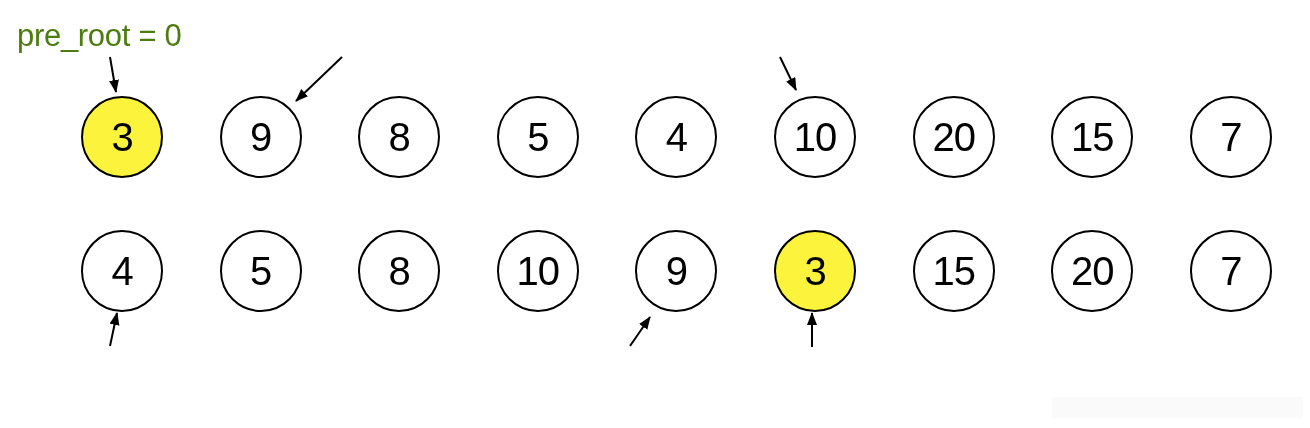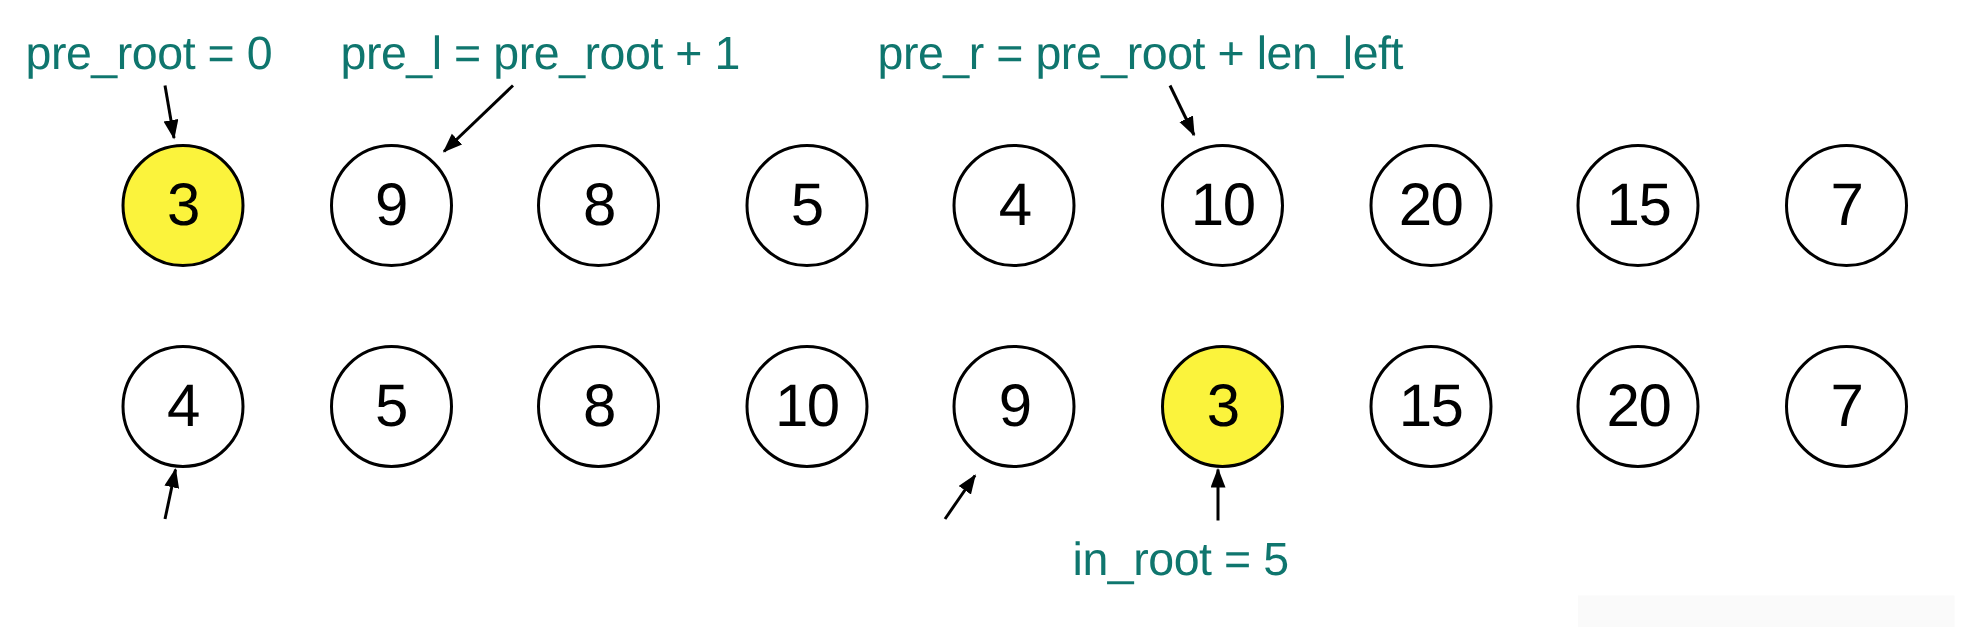--- a/index.html
+++ b/index.html
@@ -20,21 +20,21 @@
     left: 0;
     top: 0;
     width: 1310px;
     height: 428px;
     pointer-events: none;
   }
   .label {
     position: absolute;
     font-size: 31px;
     line-height: 34px;
-    color: #0f766e;
+    color: #4d7c0f;
     white-space: nowrap;
     letter-spacing: -0.3px;
   }
   #lbl-pre-root { left: 17px;  top: 19px; }
   #lbl-pre-l    { left: 227px; top: 19px; }
   #lbl-pre-r    { left: 585px; top: 19px; }
   #lbl-in-l     { left: 40px;  top: 356px; }
   #lbl-in-r     { left: 502px; top: 356px; }
   #lbl-in-root  { left: 715px; top: 356px; }
   .circle {
@@ -75,23 +75,20 @@
     </defs>
     <line x1="110" y1="57" x2="116" y2="92" stroke="#000" stroke-width="2" marker-end="url(#arrowhead)"></line>
     <line x1="342" y1="57" x2="296" y2="101" stroke="#000" stroke-width="2" marker-end="url(#arrowhead)"></line>
     <line x1="780" y1="57" x2="796" y2="90" stroke="#000" stroke-width="2" marker-end="url(#arrowhead)"></line>
     <line x1="110" y1="346" x2="117" y2="313" stroke="#000" stroke-width="2" marker-end="url(#arrowhead)"></line>
     <line x1="630" y1="346" x2="650" y2="317" stroke="#000" stroke-width="2" marker-end="url(#arrowhead)"></line>
     <line x1="812" y1="347" x2="812" y2="313" stroke="#000" stroke-width="2" marker-end="url(#arrowhead)"></line>
   </svg>
 
   <div class="label" id="lbl-pre-root">pre_root = 0</div>
-  <div class="label" id="lbl-pre-l">pre_l = pre_root + 1</div>
-  <div class="label" id="lbl-pre-r">pre_r = pre_root + len_left</div>
-  <div class="label" id="lbl-in-root">in_root = 5</div>
 
   <div id="row-preorder">
       <div class="circle" style="left: 81px; top: 96px; background: rgb(251, 243, 60);">
         <span>3</span>
       </div>
       <div class="circle" style="left: 219.62px; top: 96px;">
         <span>9</span>
       </div>
       <div class="circle" style="left: 358.24px; top: 96px;">
         <span>8</span>

